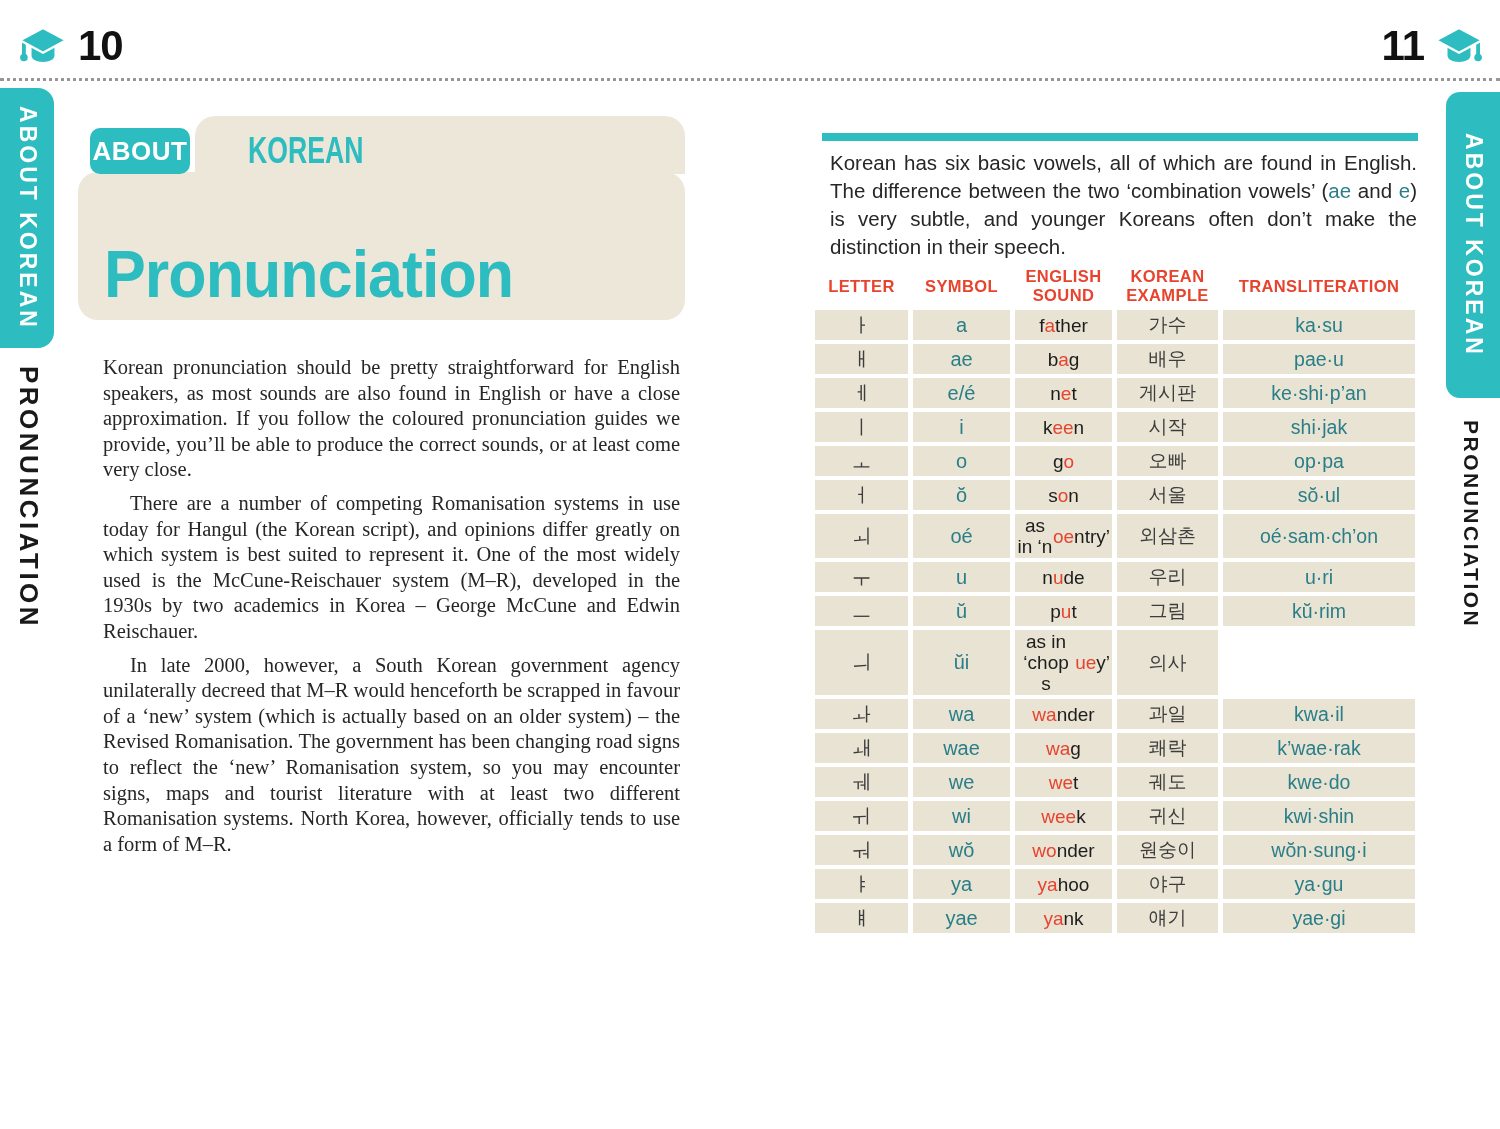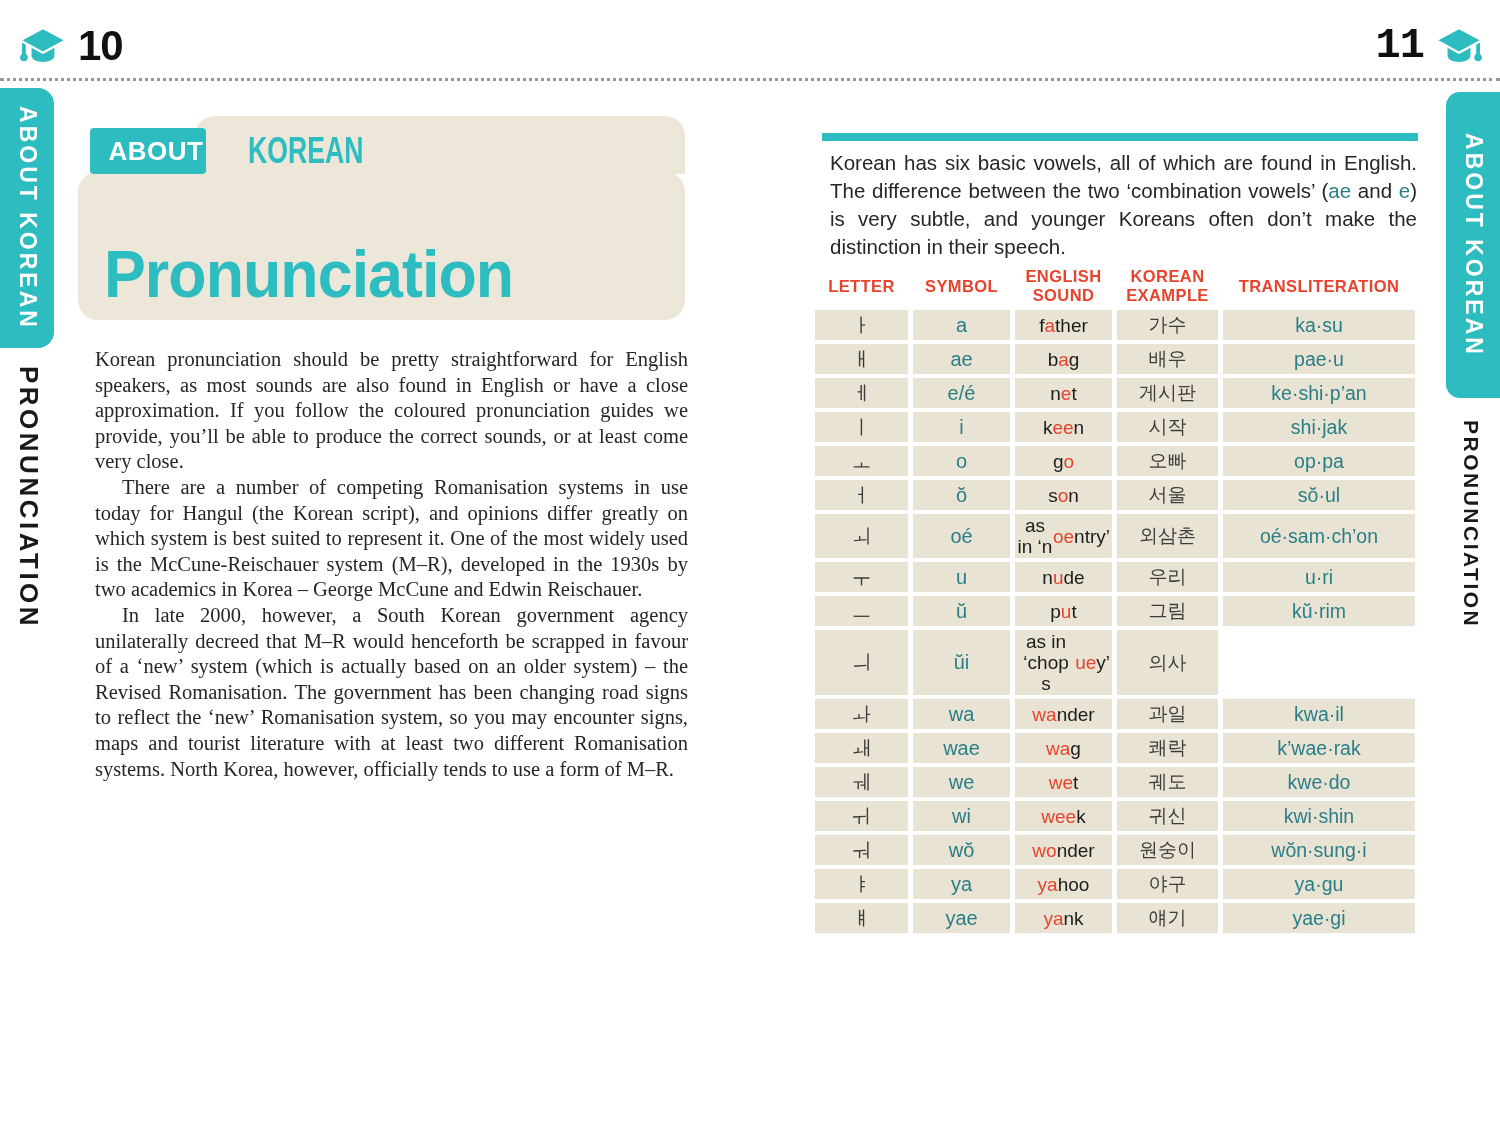--- a/index.html
+++ b/index.html
@@ -3,21 +3,21 @@
 <meta charset="utf-8">
 <style>
   html,body{margin:0;padding:0;background:#fff;}
   #spread{position:relative;width:1500px;height:937px;background:#ffffff;overflow:hidden;
           font-family:"Liberation Sans","DejaVu Sans",sans-serif;}
 
   
   .pagenum{position:absolute;top:22px;font-size:42px;font-weight:800;color:#111;
            font-family:"Liberation Sans",sans-serif;letter-spacing:-1px;}
   #pagenum-left{left:78px;}
-  #pagenum-right{left:1368px;width:56px;text-align:right;font-family:Liberation Mono, monospace;}
+  #pagenum-right{left:1368px;width:56px;text-align:right;}
   .cap-icon{position:absolute;top:26px;width:50px;height:42px;}
   #cap-left{left:18px;}
   #cap-right{left:1434px;transform:scaleX(-1);}
   #top-rule{position:absolute;left:0;top:78px;width:1500px;height:0;
             border-top:3px dotted #979797;}
 
   
   .side-tab{position:absolute;background:var(--teal);}
   #tab-left{left:0;top:88px;width:54px;height:260px;border-radius:0 16px 16px 0;}
   #tab-right{left:1446px;top:92px;width:54px;height:306px;border-radius:14px 0 0 14px;}
@@ -28,32 +28,32 @@
   .side-pron{position:absolute;color:#191919;font-weight:800;}
   #pron-left{left:50%;left:13px;top:366px;font-size:26px;letter-spacing:3.5px;}
   #pron-right{left:1459px;top:420px;font-size:21px;letter-spacing:2.5px;}
 
   
   #card-top{position:absolute;left:195px;top:116px;width:490px;height:58px;
             background:var(--beige);border-radius:20px 20px 0 0;}
   #card-main{position:absolute;left:78px;top:172px;width:607px;height:148px;
              background:var(--beige);border-radius:20px;}
   #about-pill{position:absolute;left:90px;top:128px;width:100px;height:46px;
-              background:var(--teal);border-radius:4px;display:flex;align-items:center;
-              justify-content:center;color:#fff;font-weight:800;font-size:26px;letter-spacing:.5px;padding-left:16px;}
+              background:var(--teal);border-radius:10px;display:flex;align-items:center;
+              justify-content:center;color:#fff;font-weight:800;font-size:26px;letter-spacing:.5px;}
   #korean-label{position:absolute;left:248px;top:130px;color:var(--teal);font-weight:700;
                 font-size:37px;transform:scaleX(.72);transform-origin:left center;letter-spacing:0px;}
   #pron-title{position:absolute;left:104px;top:236px;color:var(--teal);font-weight:700;
               font-size:66px;letter-spacing:-1px;transform:scaleX(.95);transform-origin:left center;}
 
   
   #body-left{position:absolute;left:95px;top:347px;width:593px;color:#262626;
              font-family:"Liberation Serif","DejaVu Serif",serif;
              font-size:20.5px;line-height:25.6px;text-align:justify;}
-  #body-left p{margin:0;text-indent:27px;}
+  #body-left p{margin:8px;text-indent:27px;}
   #body-left p:first-child{text-indent:0;}
 
   
   #vowel-heading{position:absolute;left:822px;top:90px;color:#101010;font-weight:700;
                  font-size:34px;letter-spacing:-0.5px;}
   #heading-bar{position:absolute;left:822px;top:133px;width:596px;height:8px;background:var(--teal);}
   #intro-right{position:absolute;left:830px;top:149px;width:587px;color:#262626;
                font-family:Liberation Sans, sans-serif;
                font-size:20.5px;line-height:28px;text-align:justify;}
   .seg-t{color:var(--tealdark);}

